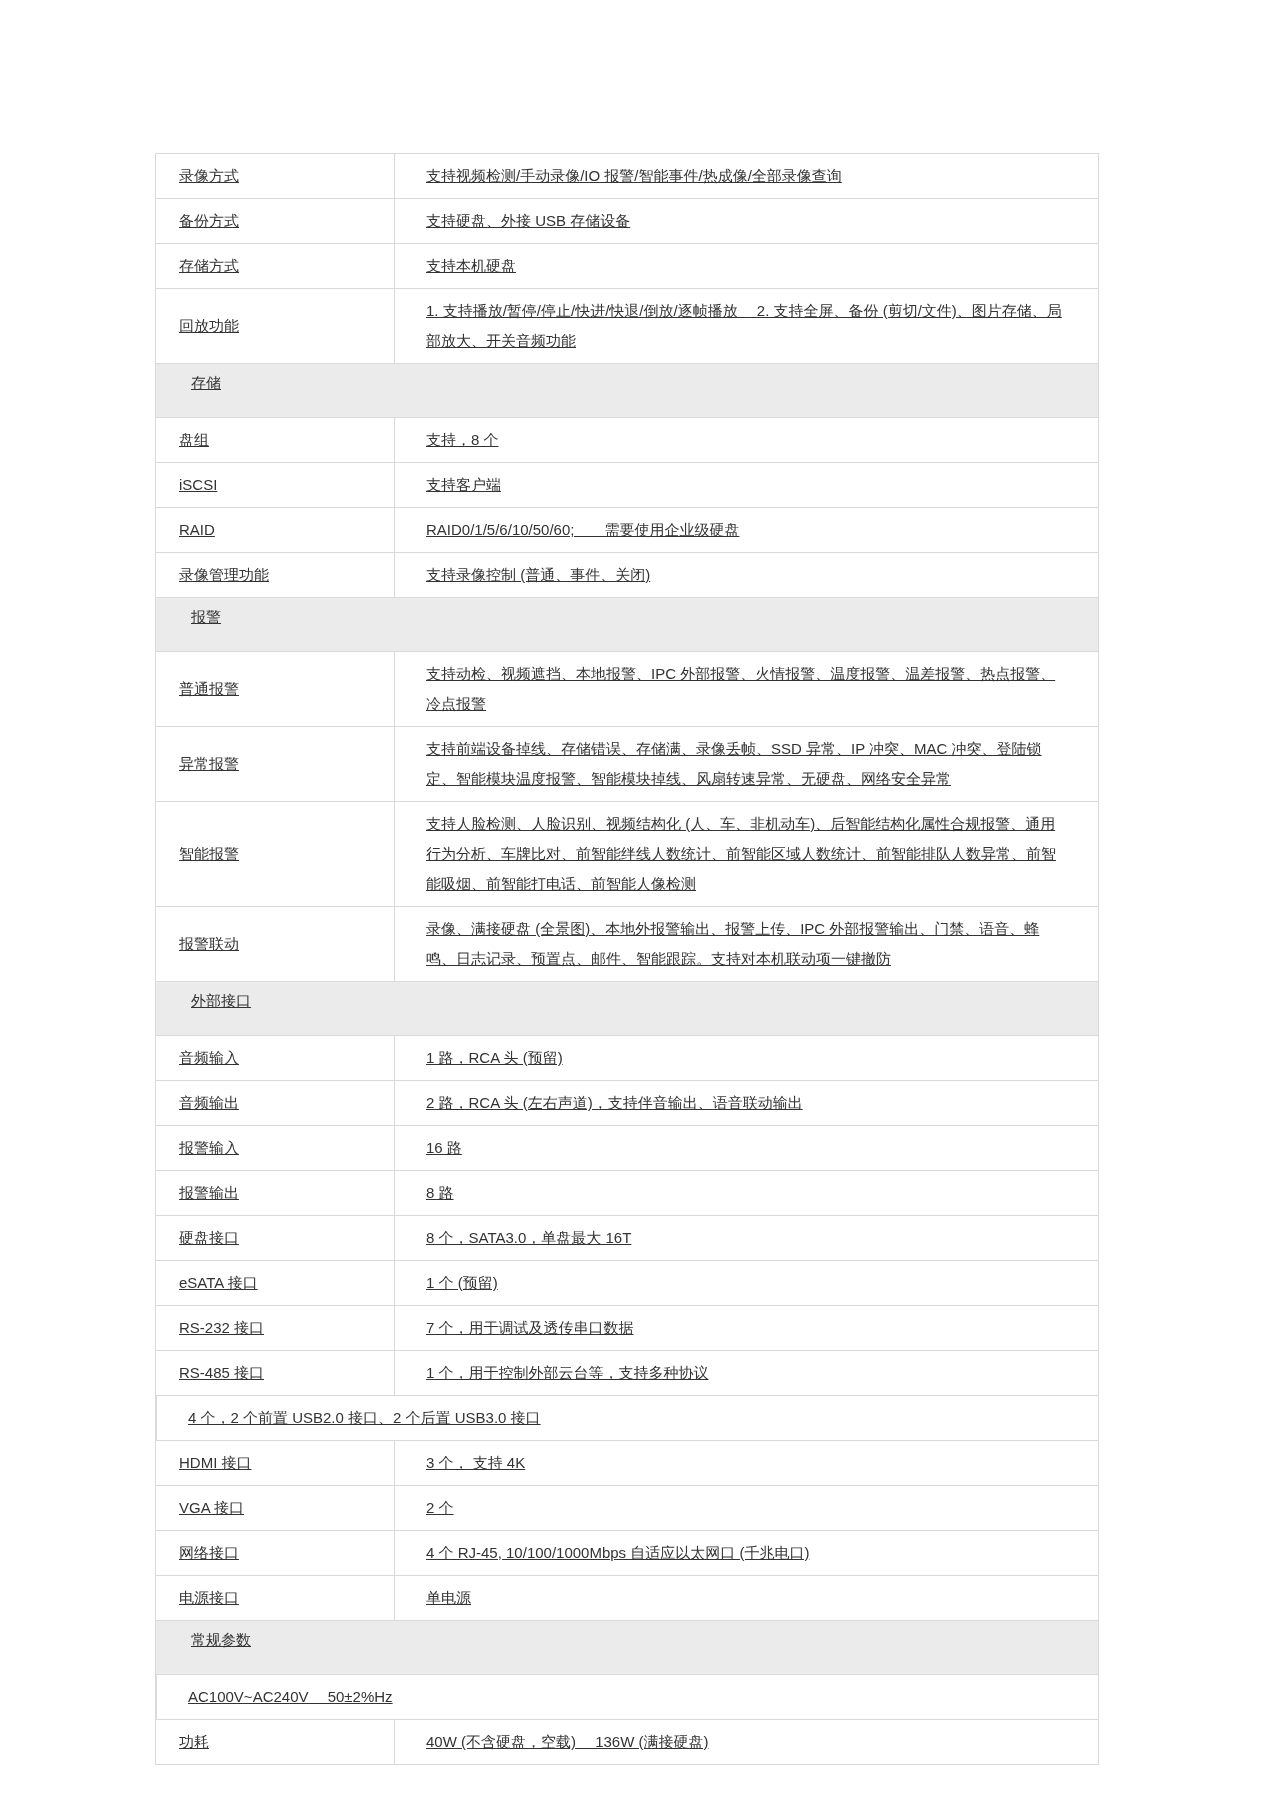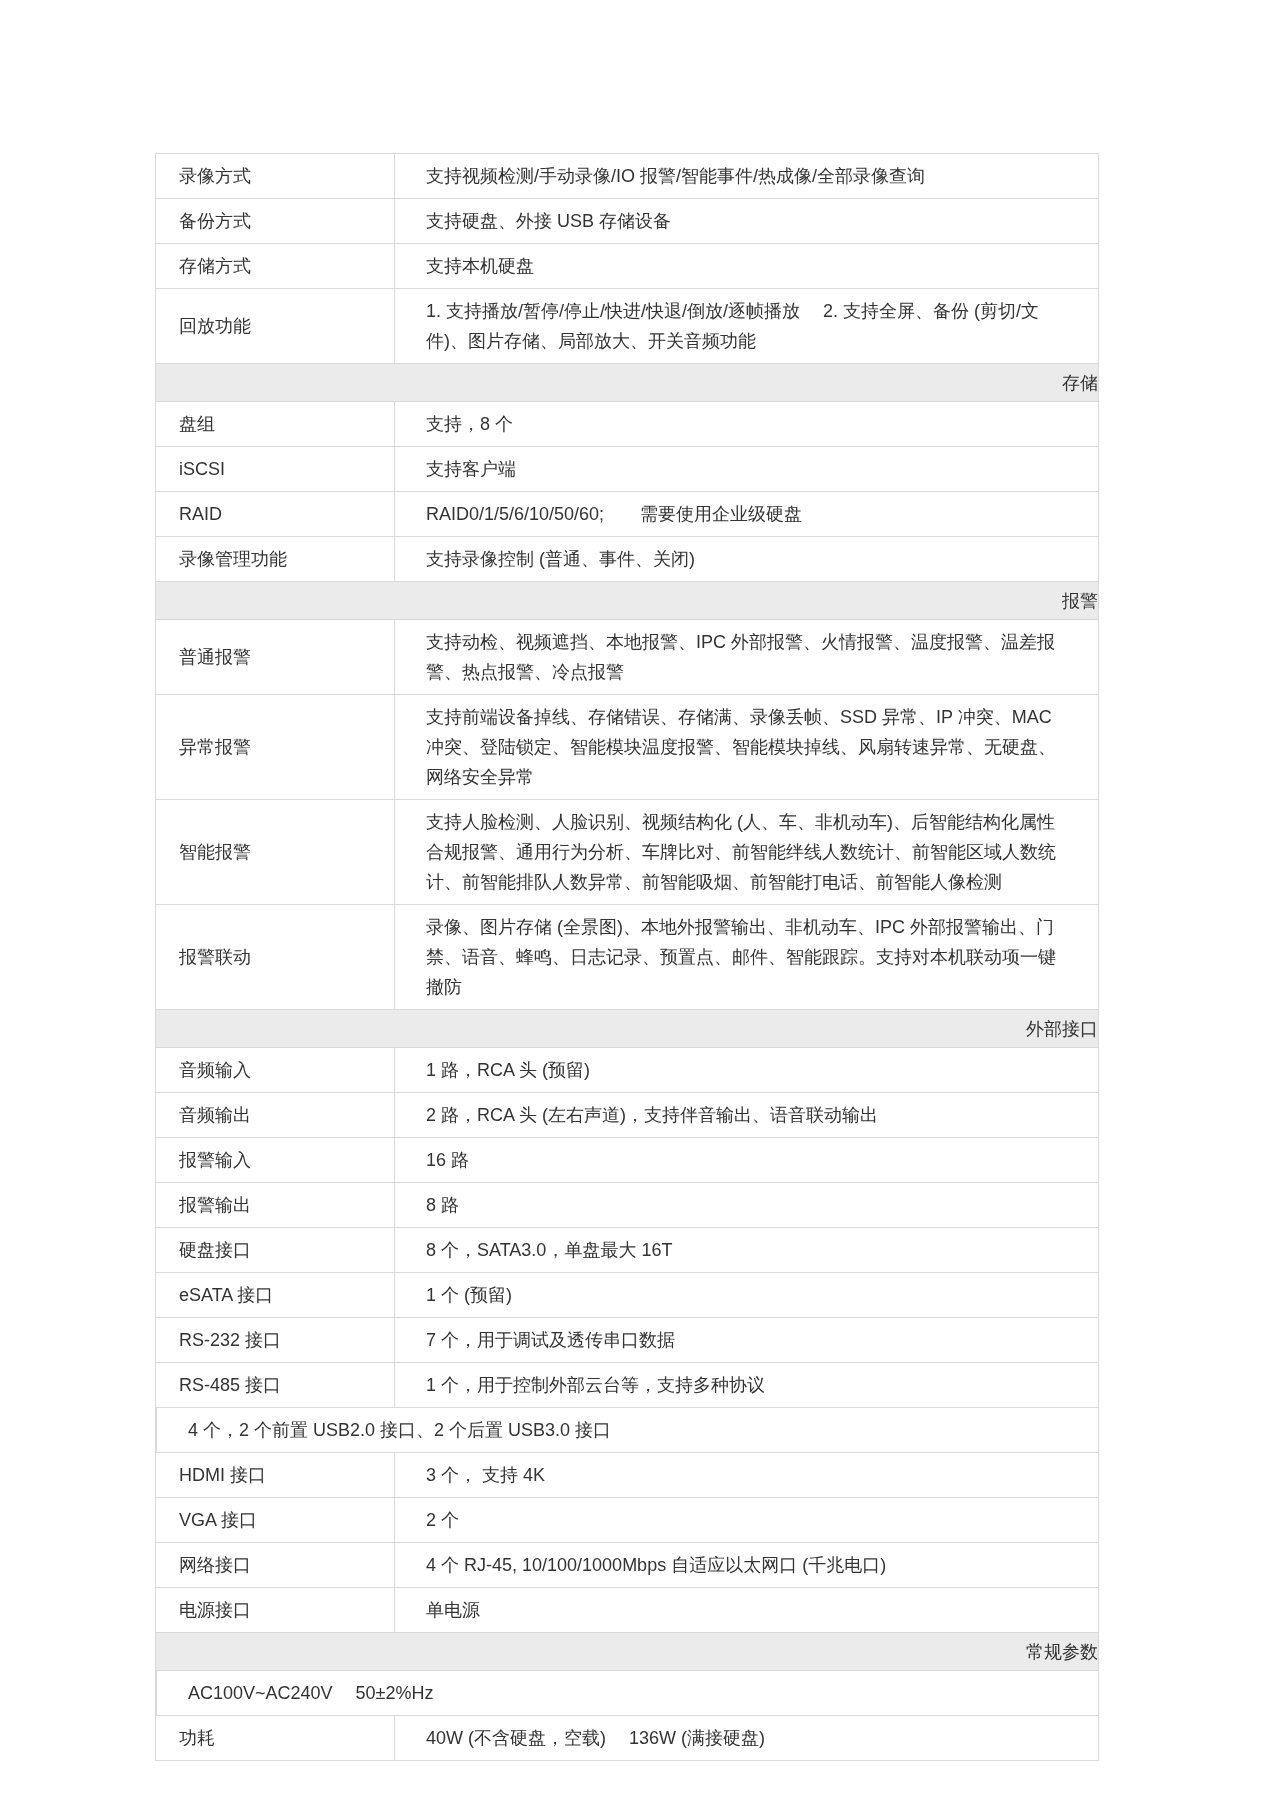--- a/index.html
+++ b/index.html
@@ -16,21 +16,22 @@
   }
   .spec-table {
     position: absolute;
     left: 155px;
     top: 153px;
     width: 944px;
     box-sizing: border-box;
     border-top: 1px solid #d9d9d9;
     border-left: 1px solid #d9d9d9;
     border-right: 1px solid #d9d9d9;
-    font-size: 18px;
+    font-size: 15px;
+    text-decoration: underline;
   }
   .r {
     display: flex;
     border-bottom: 1px solid #d9d9d9;
   }
   .lc {
     width: 238px;
     box-sizing: border-box;
     padding: 7px 10px 7px 23px;
     display: flex;
@@ -39,27 +40,26 @@
     flex-shrink: 0;
   }
   .vc {
     flex: 1;
     box-sizing: border-box;
     border-left: 1px solid #d9d9d9;
     padding: 7px 31px;
     line-height: 30px;
   }
   .s {
-    height: 38px;
+    height: 54px;
     line-height: 38px;
     box-sizing: border-box;
-    padding-left: 17px;
+    padding-left: 35px;
     background: #ebebeb;
     border-bottom: 1px solid #d9d9d9;
-    text-align: right;
   }
 </style>
 </head>
 <body>
 
 <div class="spec-table">
 
   <div class="r">
     <div class="lc">录像方式</div>
     <div class="vc">支持视频检测/手动录像/IO 报警/智能事件/热成像/全部录像查询</div>
@@ -105,21 +105,21 @@
   <div class="r">
     <div class="lc">异常报警</div>
     <div class="vc">支持前端设备掉线、存储错误、存储满、录像丢帧、SSD 异常、IP 冲突、MAC 冲突、登陆锁定、智能模块温度报警、智能模块掉线、风扇转速异常、无硬盘、网络安全异常</div>
   </div>
   <div class="r">
     <div class="lc">智能报警</div>
     <div class="vc">支持人脸检测、人脸识别、视频结构化 (人、车、非机动车)、后智能结构化属性合规报警、通用行为分析、车牌比对、前智能绊线人数统计、前智能区域人数统计、前智能排队人数异常、前智能吸烟、前智能打电话、前智能人像检测</div>
   </div>
   <div class="r">
     <div class="lc">报警联动</div>
-    <div class="vc">录像、图片存储 (全景图)、本地外报警输出、非机动车、IPC 外部报警输出、门禁、语音、蜂鸣、日志记录、预置点、邮件、智能跟踪。支持对本机联动项一键撤防</div>
+    <div class="vc">录像、满接硬盘 (全景图)、本地外报警输出、报警上传、IPC 外部报警输出、门禁、语音、蜂鸣、日志记录、预置点、邮件、智能跟踪。支持对本机联动项一键撤防</div>
   </div>
 
   <div class="s">外部接口</div>
 
   <div class="r">
     <div class="lc">音频输入</div>
     <div class="vc">1 路，RCA 头 (预留)</div>
   </div>
   <div class="r">
     <div class="lc">音频输出</div>

